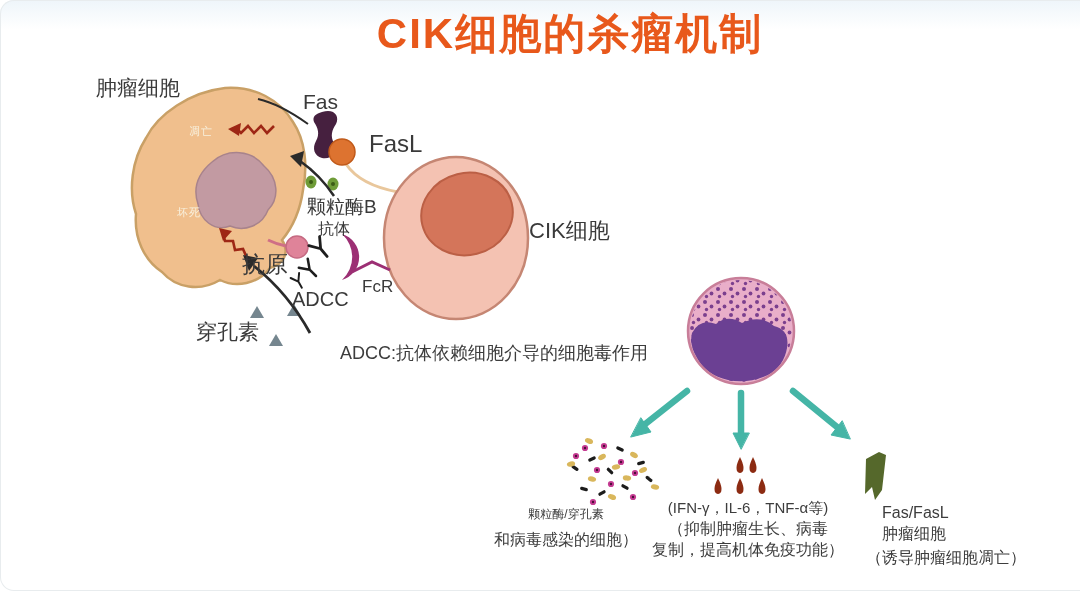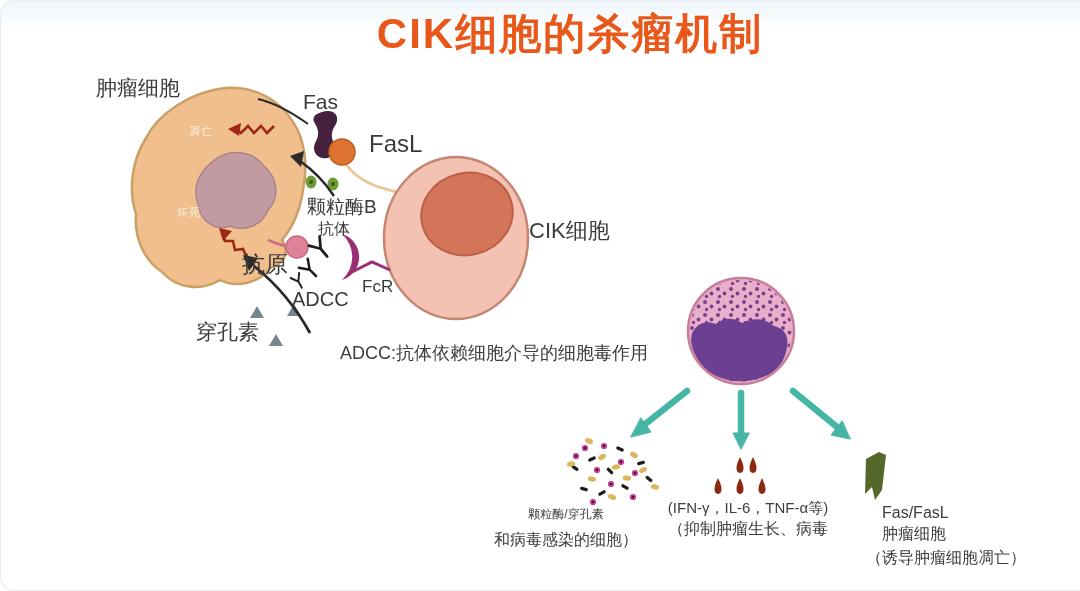--- a/index.html
+++ b/index.html
@@ -198,20 +198,21 @@
   <div class="lbl def" style="left:340px;top:343px;">ADCC:抗体依赖细胞介导的细胞毒作用</div>
 
   <div class="outcome" id="outcome-1" style="left:478px;top:506px;width:176px;">
     <div class="t">颗粒酶/穿孔素</div>
     <div class="d">和病毒感染的细胞）</div>
   </div>
 
   <div class="outcome" id="outcome-2" style="left:650px;top:499px;width:196px;">
     <div class="s">(IFN-γ，IL-6，TNF-α等)</div>
     <div class="d">（抑制肿瘤生长、病毒</div>
+    <div class="d">复制，提高机体免疫功能）</div>
   </div>
 
   <div class="outcome" id="outcome-3" style="left:846px;top:504px;width:180px;">
     <div class="t" style="font-size:16px;">Fas/FasL</div>
     <div class="s" style="font-size:16px;">肿瘤细胞</div>
     <div class="d">（诱导肿瘤细胞凋亡）</div>
   </div>
 
 </div>
 

